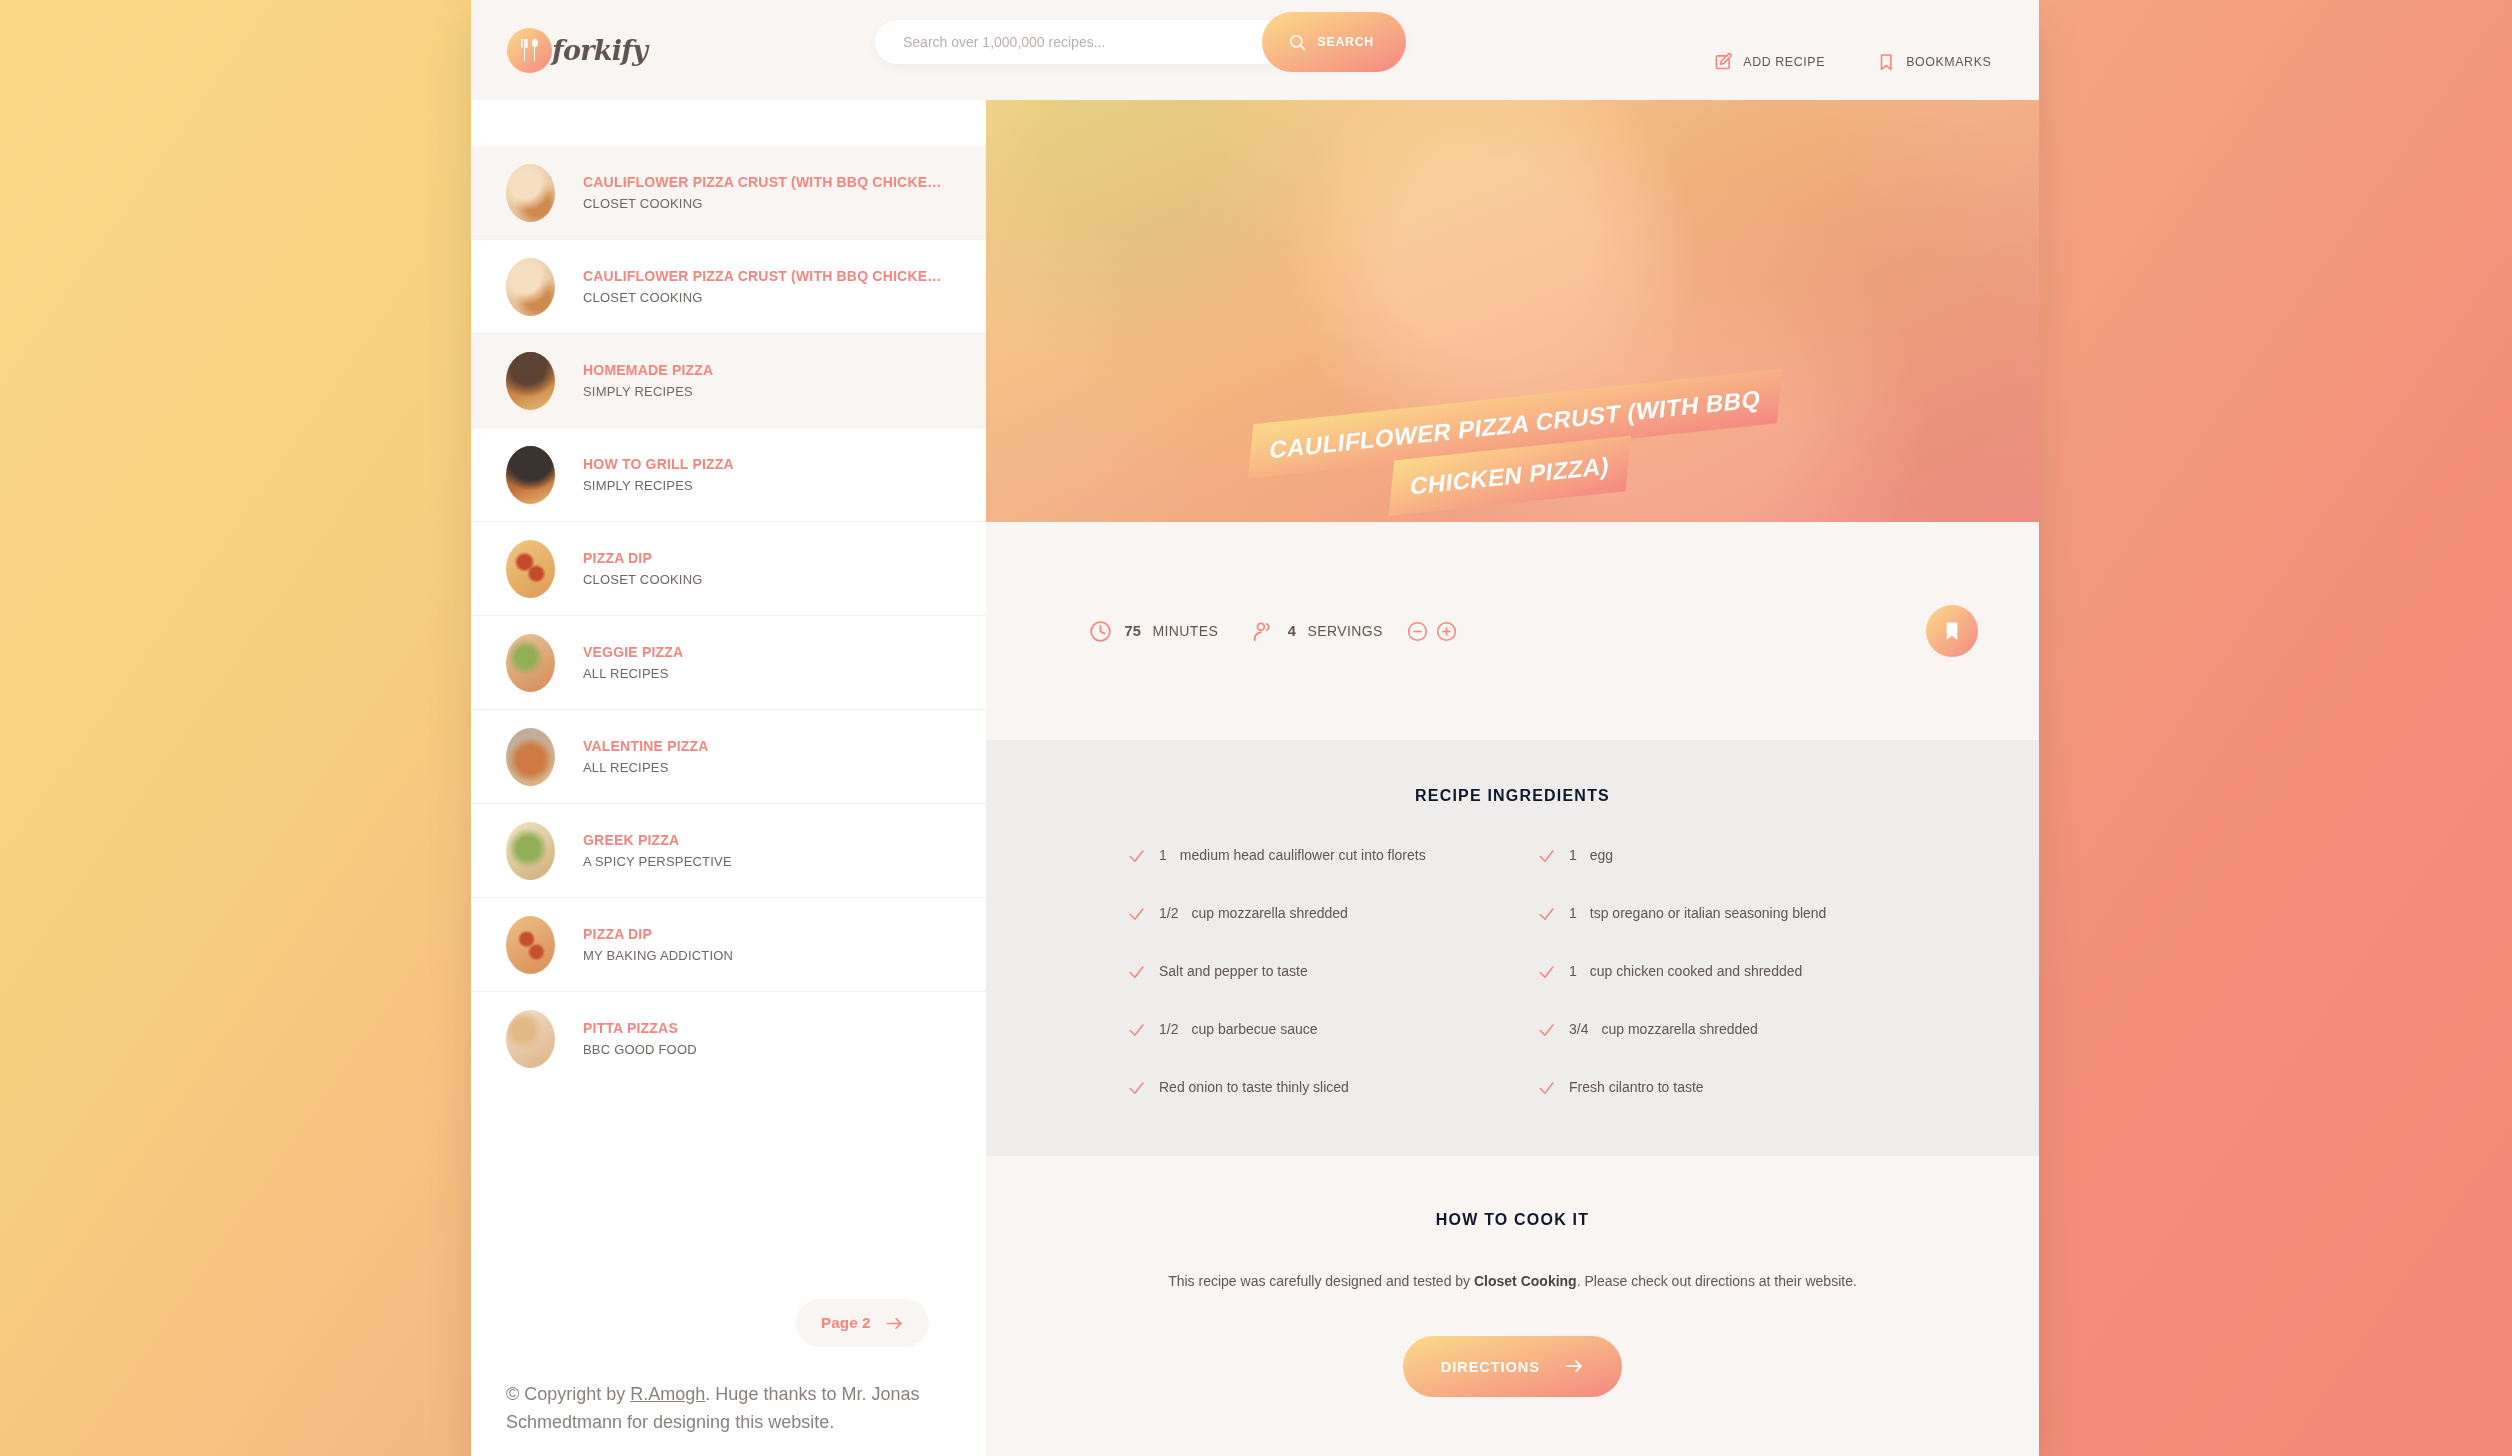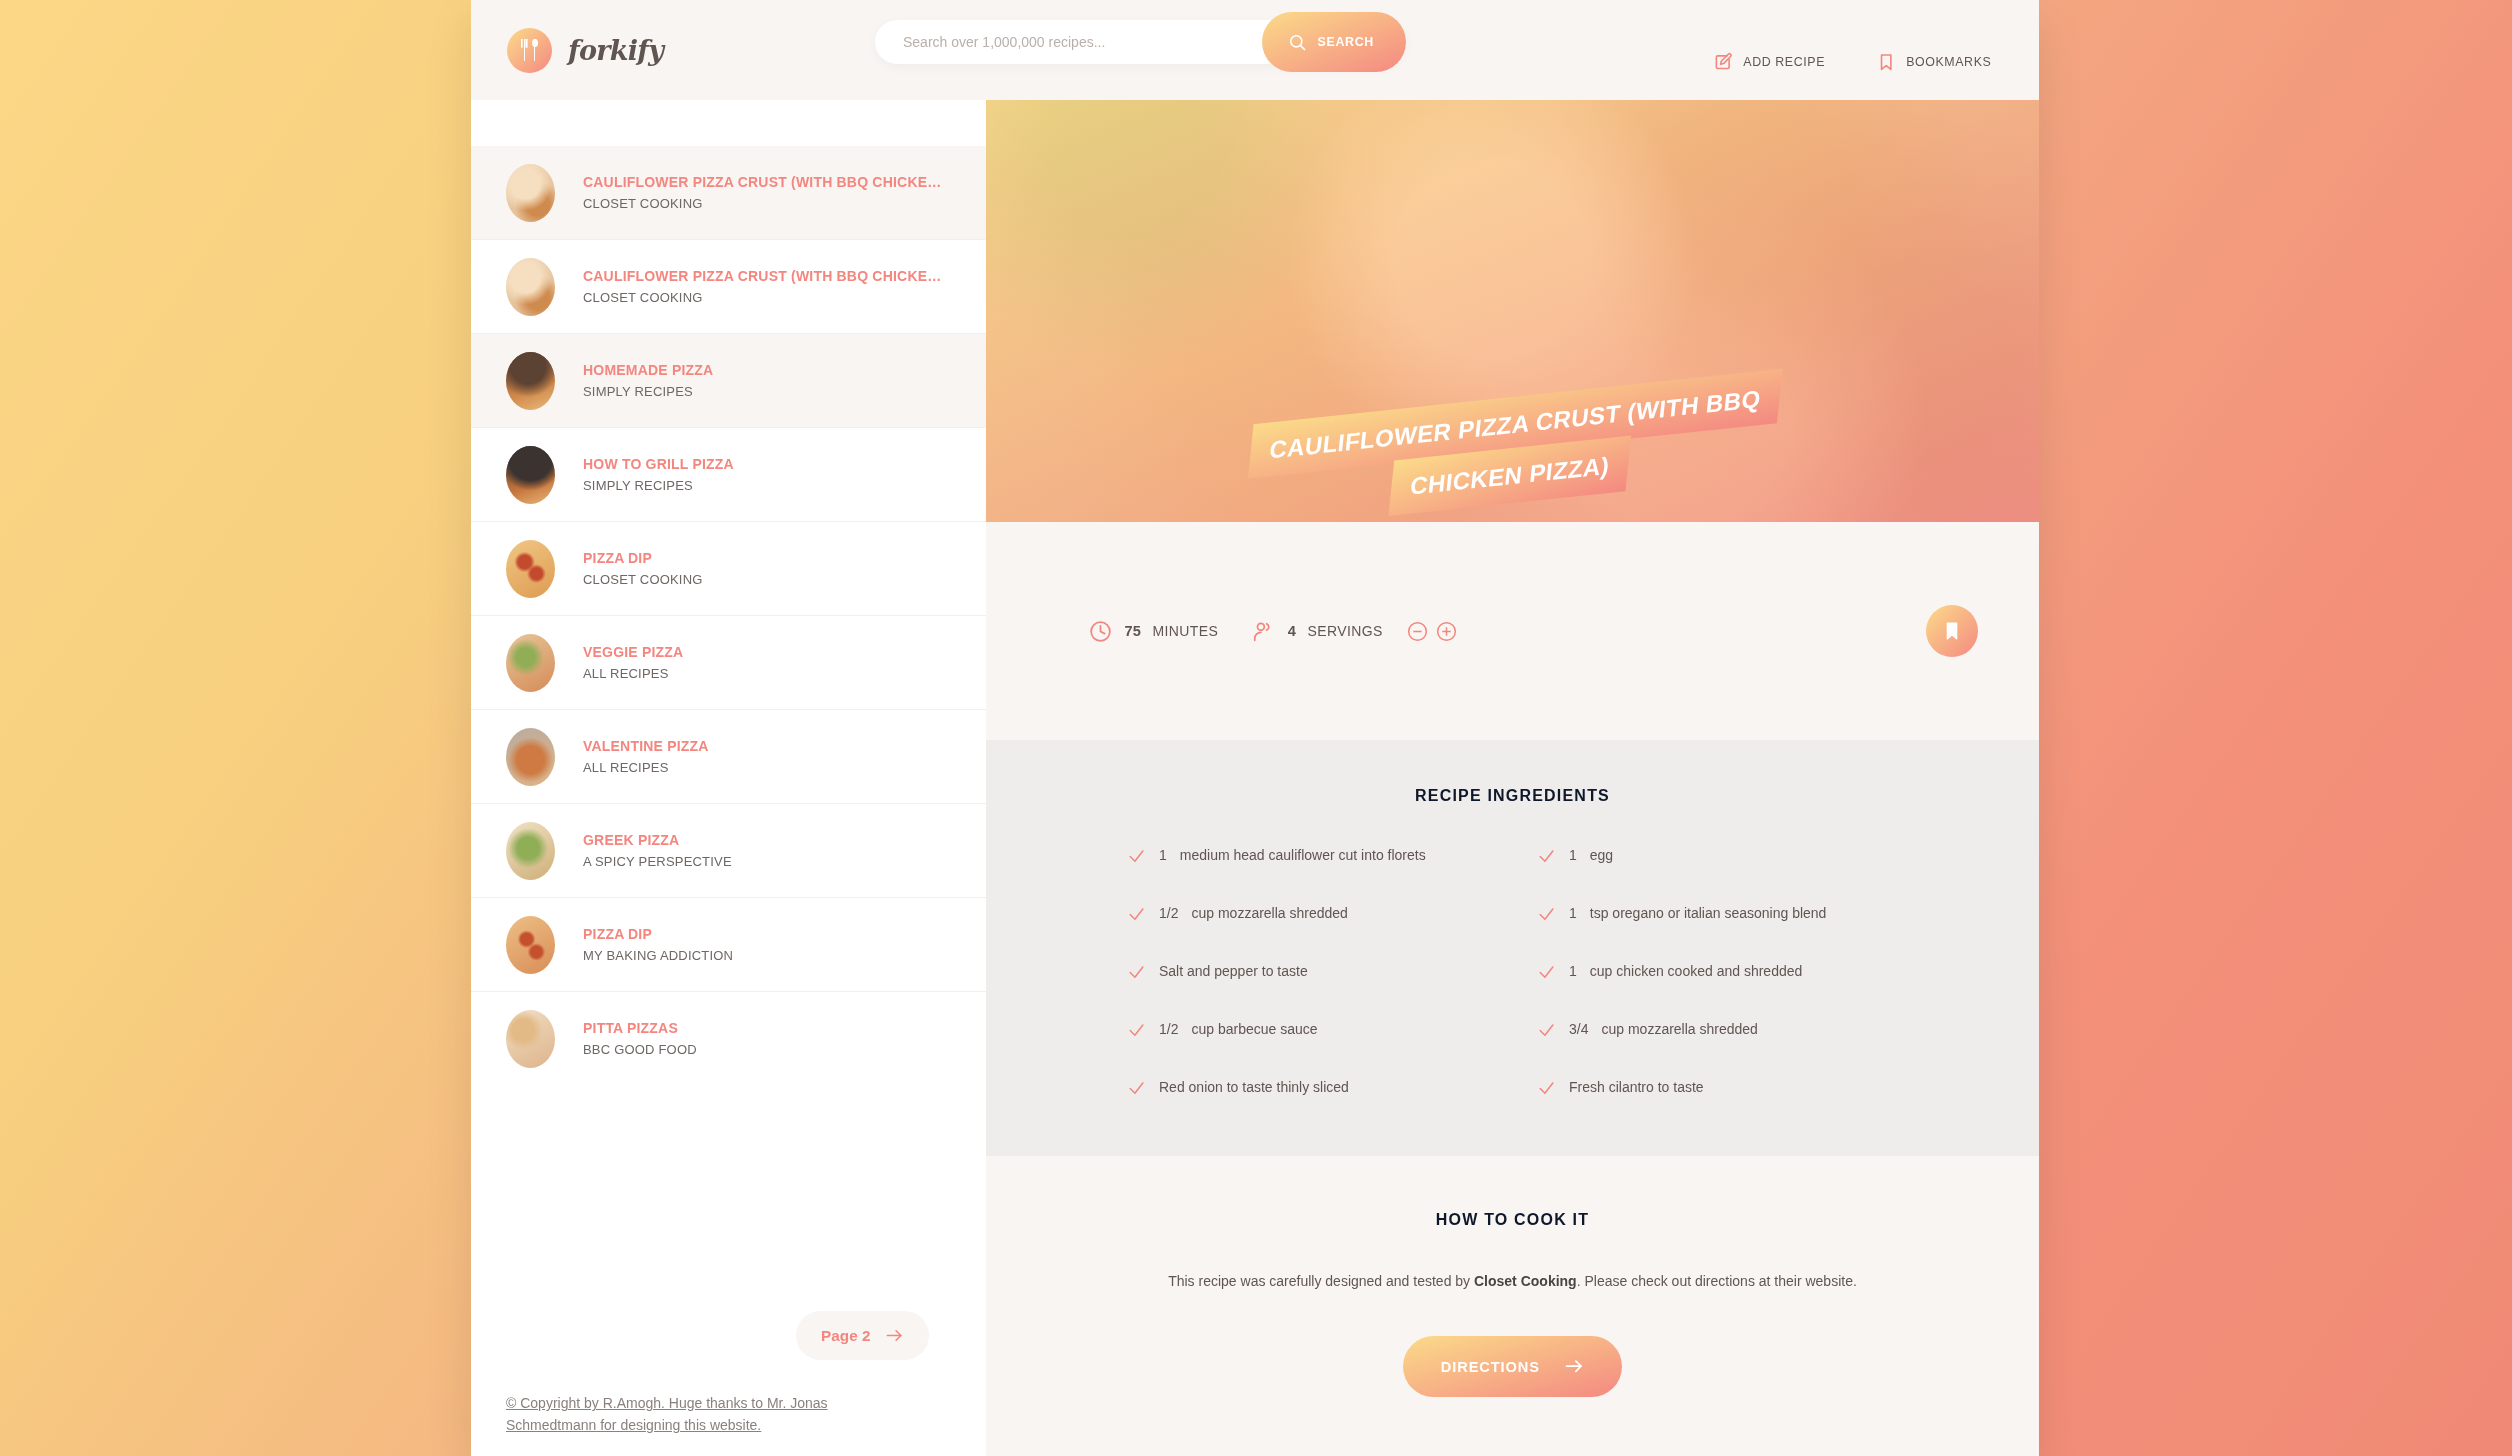--- a/index.html
+++ b/index.html
@@ -21,21 +21,21 @@
   }
 
   
   .header {
     height:100px; flex:0 0 100px;
     background:#f9f5f3;
     display:flex; align-items:center;
     padding:0 0 0 36px;
     position:relative;
   }
-  .logo-wrap { display:flex; align-items:center; gap:16px; }
+  .logo-wrap { display:flex; align-items:center; gap:0; }
   .logo-badge {
     width:45px; height:45px; border-radius:50%;
     background:linear-gradient(to bottom right,#fbdb89,#f48982);
     display:flex; align-items:center; justify-content:center; gap:3.6px;
   }
   .fork, .spoon { position:relative; width:6.5px; height:22px; }
   .fork::before {
     content:""; position:absolute; left:0; top:0; width:6.5px; height:8.7px;
     background:
       linear-gradient(#fff,#fff) 0 0/1.6px 8.7px no-repeat,
@@ -137,21 +137,21 @@
   }
   .page-btn {
     background:#f9f5f3; border:none; cursor:pointer;
     border-radius:25px; padding:14.6px 25px;
     display:flex; align-items:center; gap:14.6px;
     color:#f3867e; font-size:15.3px; font-weight:bold;
     font-family:"Liberation Sans", sans-serif;
   }
   .copyright {
     padding:14.6px 65px 20.4px 35px;
-    color:#8a817d; font-size:14px; line-height:1.55;text-decoration:underline;
+    color:#8a817d; font-size:18px; line-height:1.55;
   }
   .copyright a { color:#8a817d; }
 
   
   .recipe { flex:1; display:flex; flex-direction:column; min-width:0; background:#f9f5f3; }
 
   .hero {
     position:relative; height:422px; flex:0 0 422px; overflow:hidden;
   }
   .hero-img {

